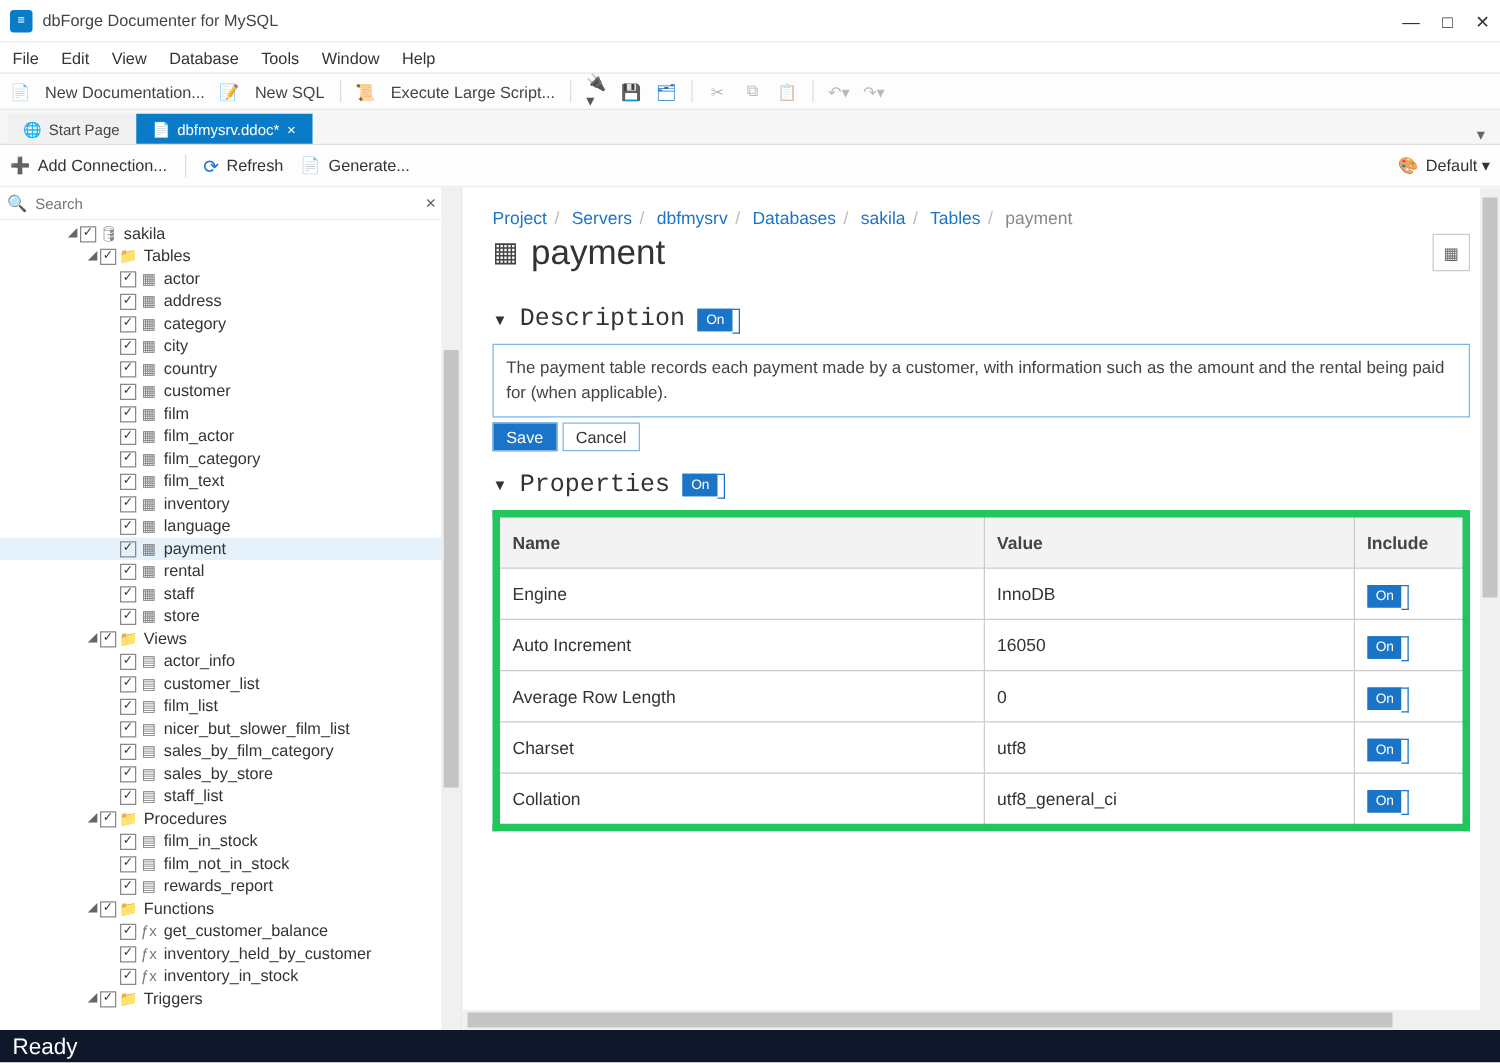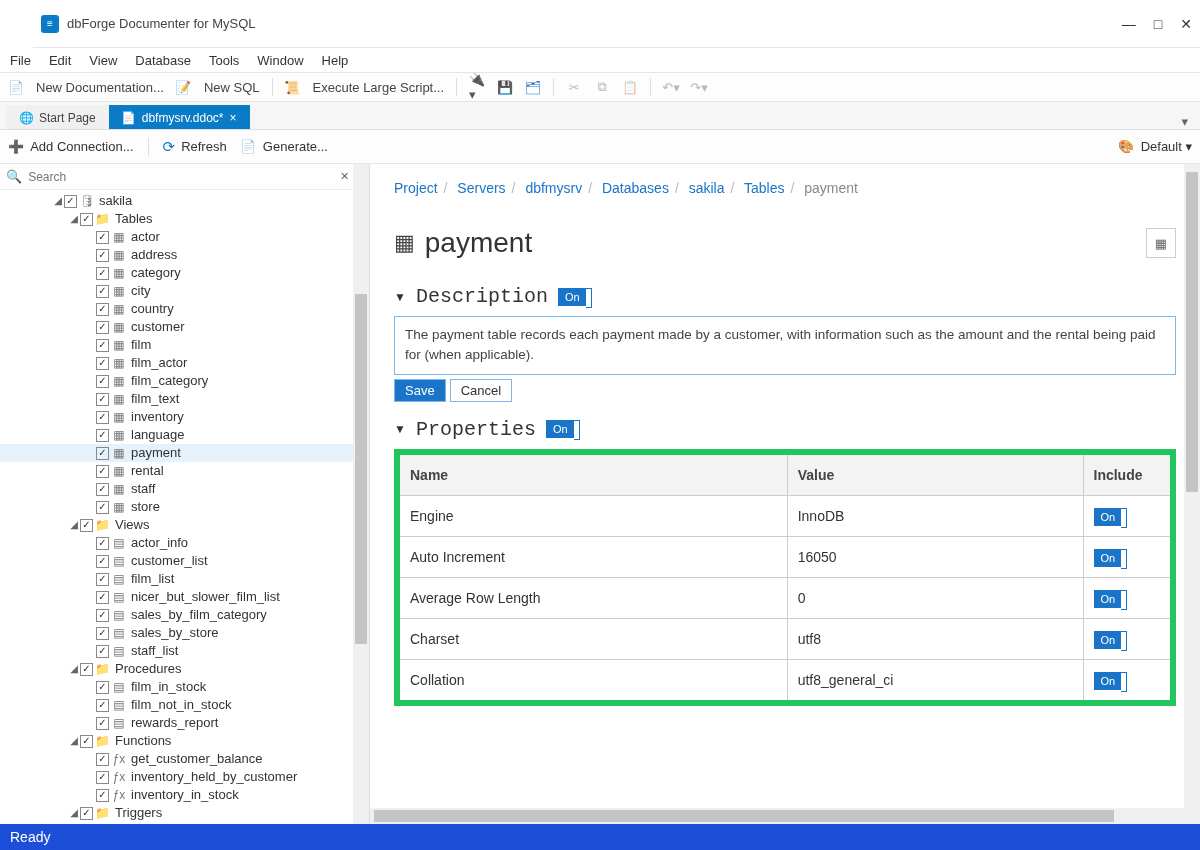--- a/index.html
+++ b/index.html
@@ -1,17 +1,17 @@
 <!DOCTYPE html>
 <html><head>
 <meta charset="utf-8">
 <style>
 * { box-sizing: border-box; margin: 0; padding: 0; font-family: "Segoe UI", Tahoma, sans-serif; }
 body { width: 1200px; height: 850px; overflow: hidden; background: #fff; display: flex; flex-direction: column; font-size: 13px; color: #333; }
-.titlebar { height: 48px; background: #fff; display: flex; align-items: center; padding: 0 8px; border-bottom: 1px solid #e5e5e5; margin-left: 33px; }
+.titlebar { height: 34px; background: #fff; display: flex; align-items: center; padding: 0 8px; border-bottom: 1px solid #e5e5e5; }
 .titlebar .app-icon { width: 18px; height: 18px; background: #0a7cc7; border-radius: 3px; margin-right: 8px; display:flex;align-items:center;justify-content:center; }
 .titlebar .app-icon::before{content:"≡";color:#fff;font-size:10px;font-weight:bold;}
 .titlebar .title { font-size: 13px; color: #444; }
 .titlebar .win-controls { margin-left: auto; display: flex; gap: 18px; font-size: 14px; color: #333; }
 .menubar { height: 24px; background: #fff; display: flex; align-items: center; padding: 0 10px; gap: 18px; font-size: 13px; color: #333; }
 .toolbar1 { height: 30px; background: #fdfdfd; border-top: 1px solid #e5e5e5; border-bottom: 1px solid #e5e5e5; display: flex; align-items: center; padding: 0 8px; gap: 12px; font-size: 13px; color: #444; }
 .toolbar1 .sep { width:1px; height:18px; background:#ddd; }
 .toolbar1 .ico { width:16px; height:16px; display:inline-flex;align-items:center;justify-content:center;color:#555;}
 .tabbar { height: 28px; background: #f6f6f6; display: flex; align-items: flex-end; padding: 0 6px; border-bottom: 1px solid #ddd; }
 .tab { height: 24px; padding: 0 12px; display: flex; align-items: center; gap: 6px; font-size: 12px; border:1px solid transparent; border-bottom:none; }
@@ -34,42 +34,42 @@
 .tree .cb { width:13px; height:13px; border:1px solid #888; margin-right:2px; display:flex;align-items:center;justify-content:center;font-size:10px;color:#333; }
 .tree .cb.checked::before{content:"✓";}
 .tree .ic { width:16px; display:inline-flex;align-items:center;justify-content:center; margin-right:2px; font-size:12px; }
 .tree .lbl { padding:0 2px; }
 .tree .node.selected { background:#e5f1fb; }
 .fold{color:#caa352;}
 .db{color:#888;}
 .tbl{color:#777;}
 .main { flex:1; display:flex; flex-direction:column; background:#fff; position:relative; overflow:hidden; }
 .main .inner{ flex:1; overflow:auto; padding: 16px 24px 0 24px; }
-.breadcrumb { font-size:14px; color:#888; margin-bottom:31px; }
+.breadcrumb { font-size:14px; color:#888; margin-bottom:4px; }
 .breadcrumb a { color:#1a74c7; text-decoration:none; }
 .breadcrumb .slash{color:#bbb; margin:0 6px;}
 .page-title { display:flex; align-items:center; gap:10px; margin-bottom:26px; }
 .page-title .ticon{font-size:22px;color:#444;}
 .page-title h1{font-size:28px; font-weight:400; color:#333;}
 .grid-btn{ width:30px;height:30px;border:1px solid #ccc; display:flex;align-items:center;justify-content:center;margin-left:auto;color:#666; }
 .section { margin-bottom:16px; }
 .section .head { display:flex; align-items:center; gap:10px; margin-bottom:8px; }
 .section .head .arrow{font-size:12px;}
 .section .head h2{font-size:20px;font-weight:400;font-family:Liberation Mono, monospace;}
 .onpill { background:#1a74c7; color:#fff; font-size:11px; padding:2px 6px; position:relative; border:1px solid #1a74c7; }
 .onpill::after{content:"";position:absolute;right:-6px;top:-1px;width:5px;height:calc(100% + 2px);background:#fff;border:1px solid #1a74c7;border-left:none;}
 .descbox { border:1px solid #7eb6e8; background:#fff; padding:8px 10px; font-size:13.5px; color:#444; line-height:1.5; }
 .descbtns{display:flex;gap:4px;margin-top:4px;}
 .descbtns .b{border:1px solid #7eb6e8;padding:3px 10px;font-size:13px;}
 .descbtns .b.save{background:#1a74c7;color:#fff;}
 .proptable{width:100%;border:6px solid #22c55e;border-collapse:collapse;font-size:14px;}
 .proptable th,.proptable td{border:1px solid #ccc;padding:12px 10px;text-align:left;font-weight:normal;}
 .proptable thead th{background:#f3f3f3;color:#444;font-weight:600;}
 .proptable td.inc{width:90px;}
-.statusbar{height:26px;background:#1d4ed8;color:#fff;display:flex;align-items:center;padding:0 10px;font-size:14px;}
+.statusbar{height:26px;background:#0f172a;color:#fff;display:flex;align-items:center;padding:0 10px;font-size:18px;}
 .vscroll{position:absolute;right:0;top:0;width:16px;height:100%;background:#f0f0f0;}
 .vscroll .thumb{position:absolute;left:2px;width:12px;background:#c4c4c4;}
 .hscroll{height:16px;background:#f0f0f0;position:relative;margin:0 16px 0 0;}
 .hscroll .thumb{position:absolute;top:2px;height:12px;background:#c4c4c4;}
 </style>
 </head>
 <body>
 
 <div class="titlebar">
   <span class="app-icon"></span>

